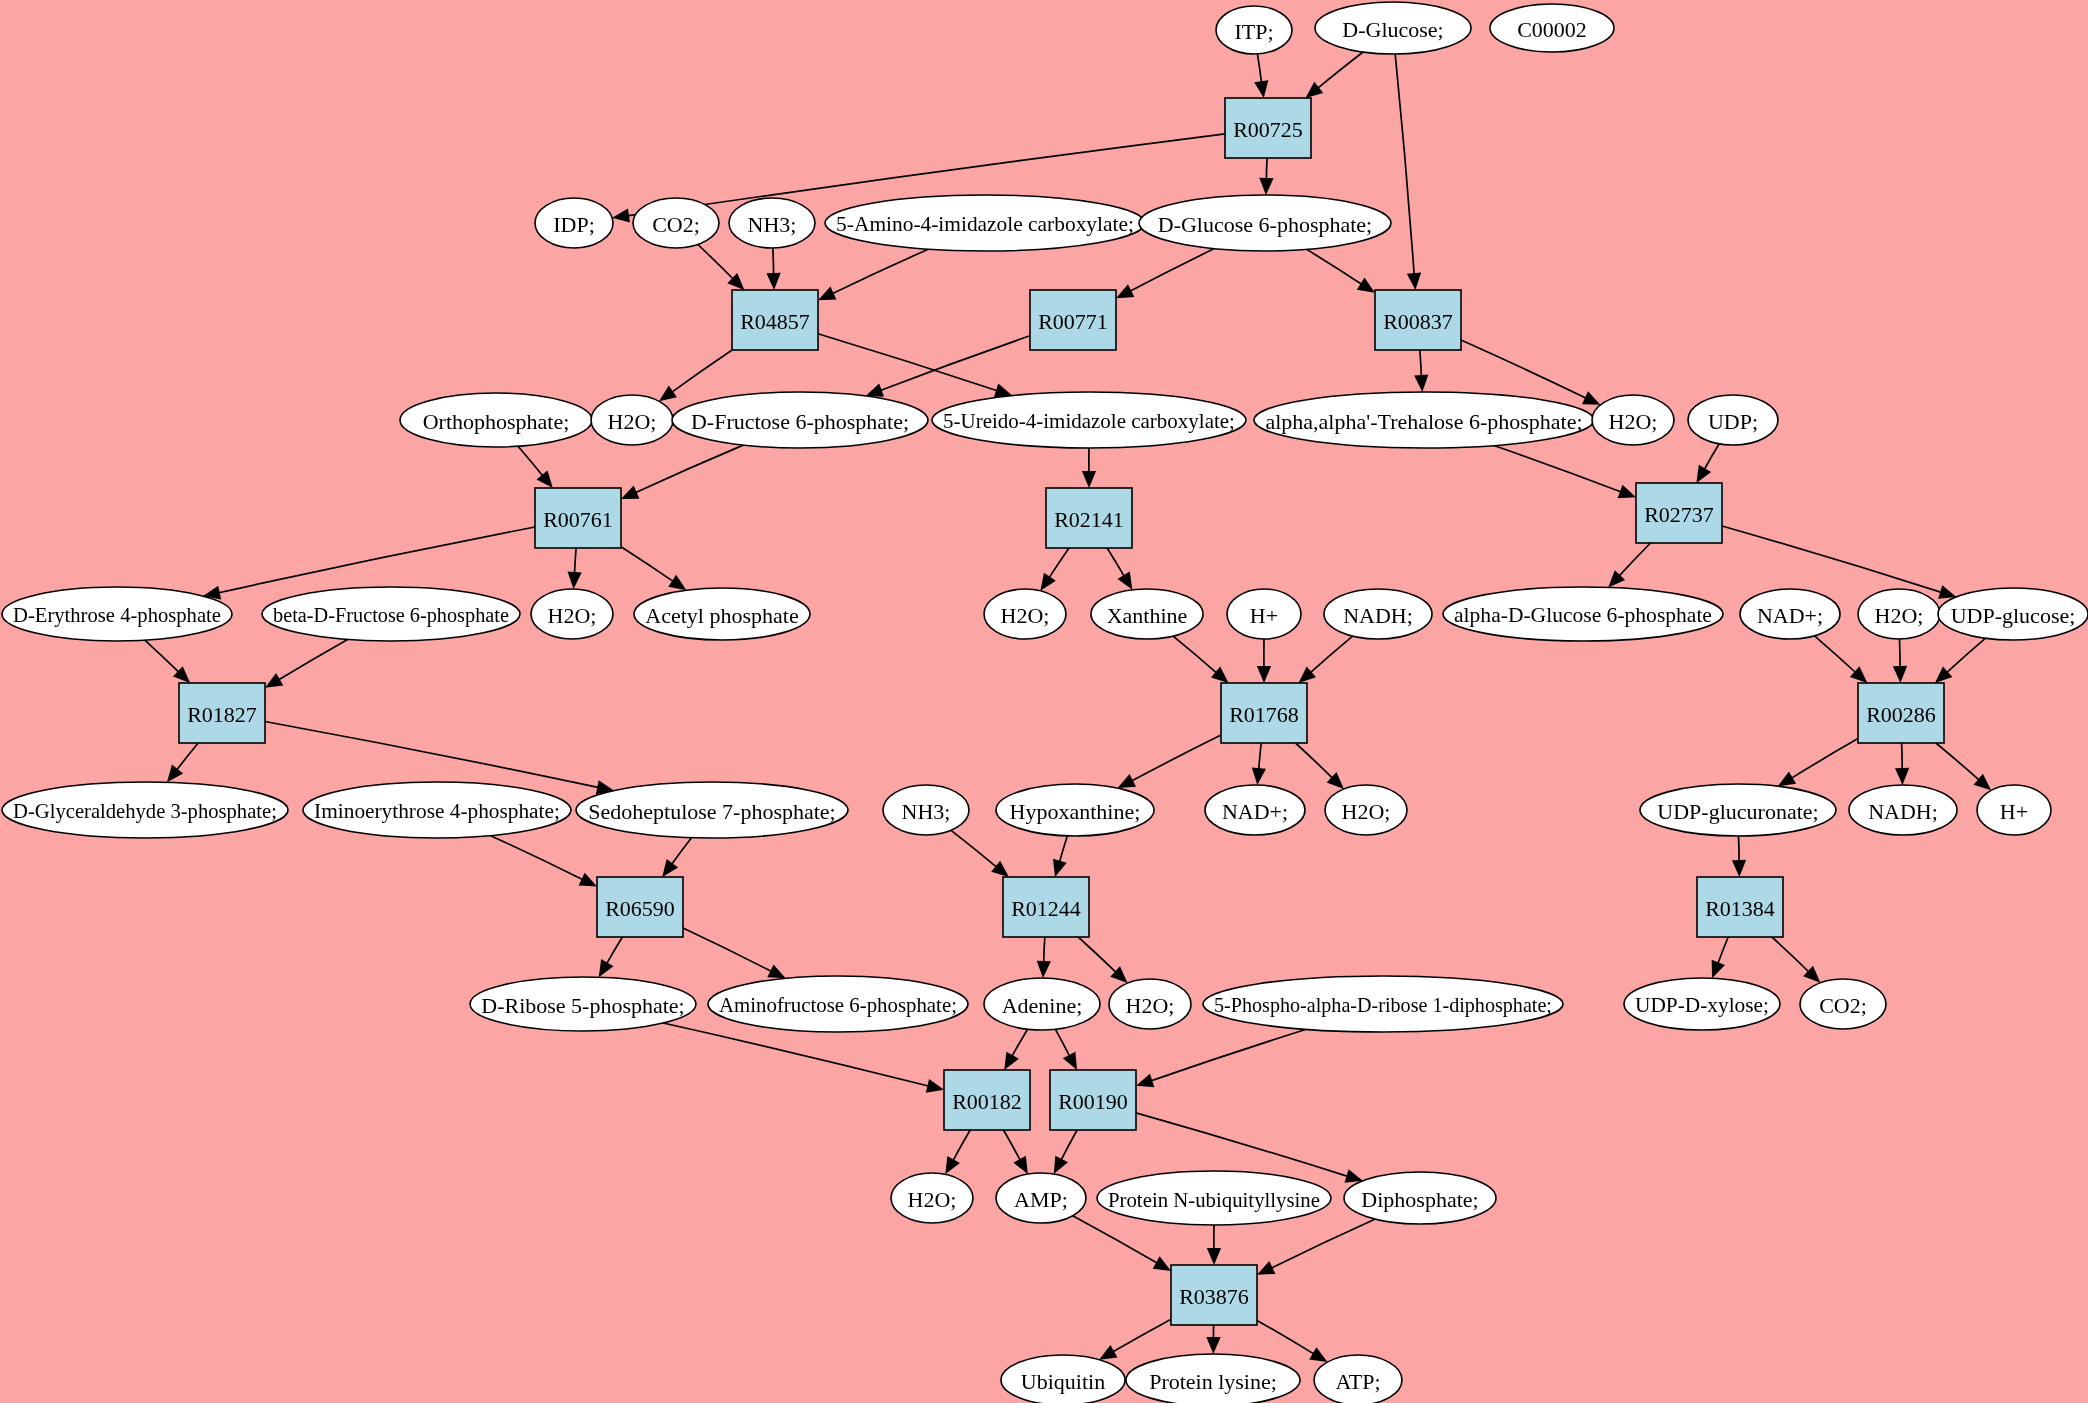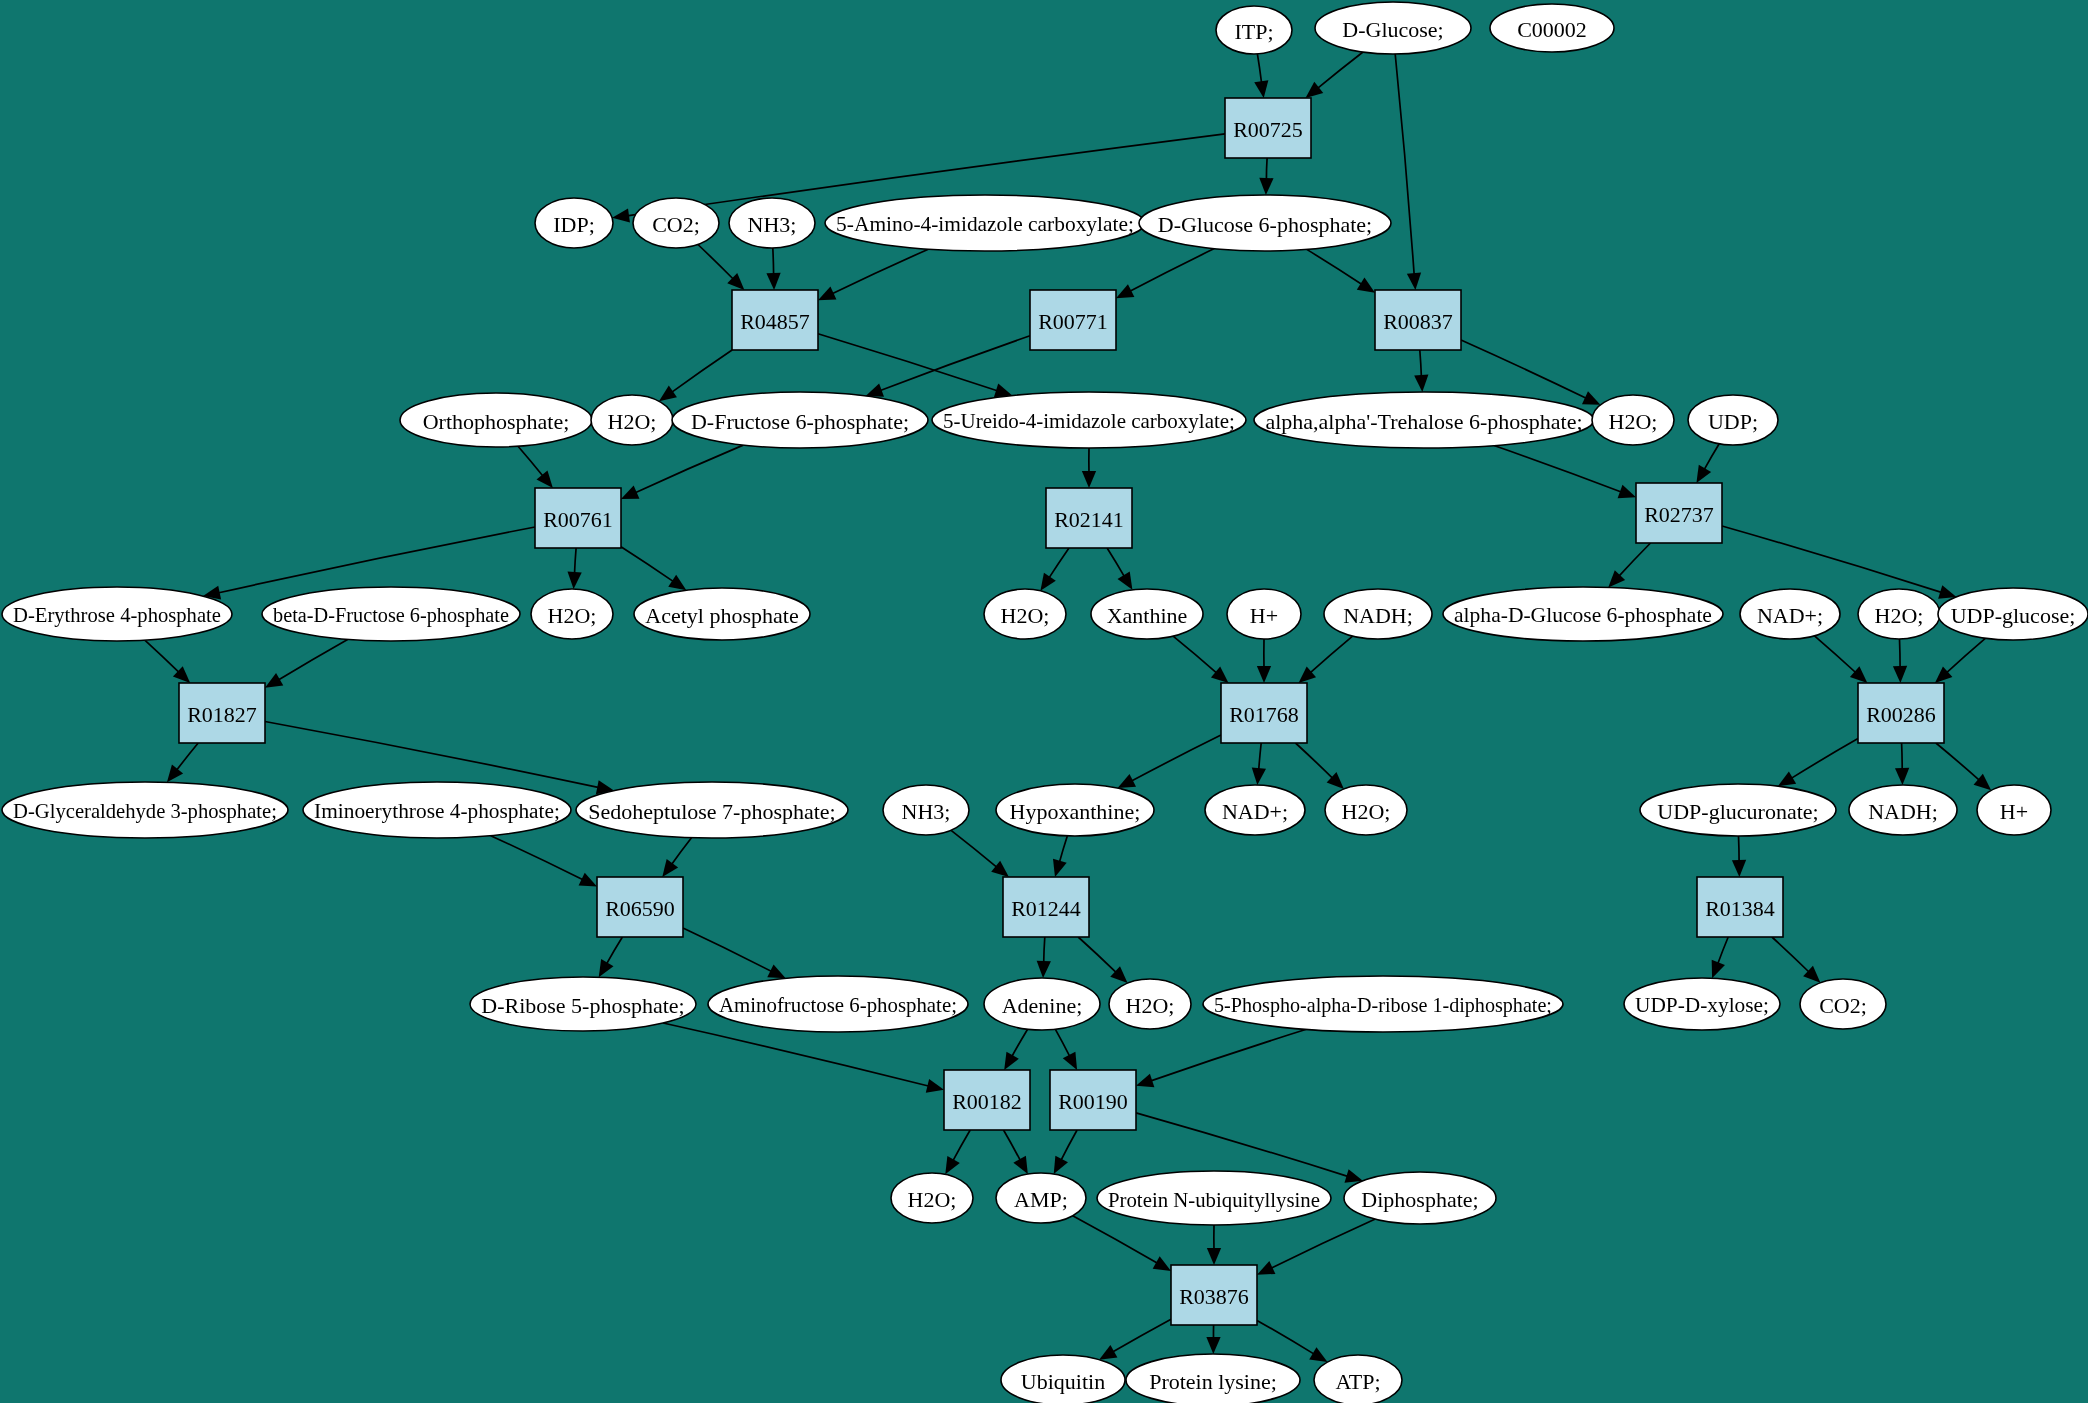--- a/index.html
+++ b/index.html
@@ -9,21 +9,21 @@
     background: #ffffff;
     width: 2088px;
     height: 1403px;
     overflow: hidden;
     font-family: "Liberation Serif", "DejaVu Serif", serif;
   }
   #graph-root {
     position: relative;
     width: 2088px;
     height: 1403px;
-    background: #0f766e;
+    background: #fca5a5;
   }
   svg#pathway-svg {
     display: block;
     width: 2088px;
     height: 1403px;
   }
   .node-shape {
     stroke: #000000;
     stroke-width: 1.6px;
   }

